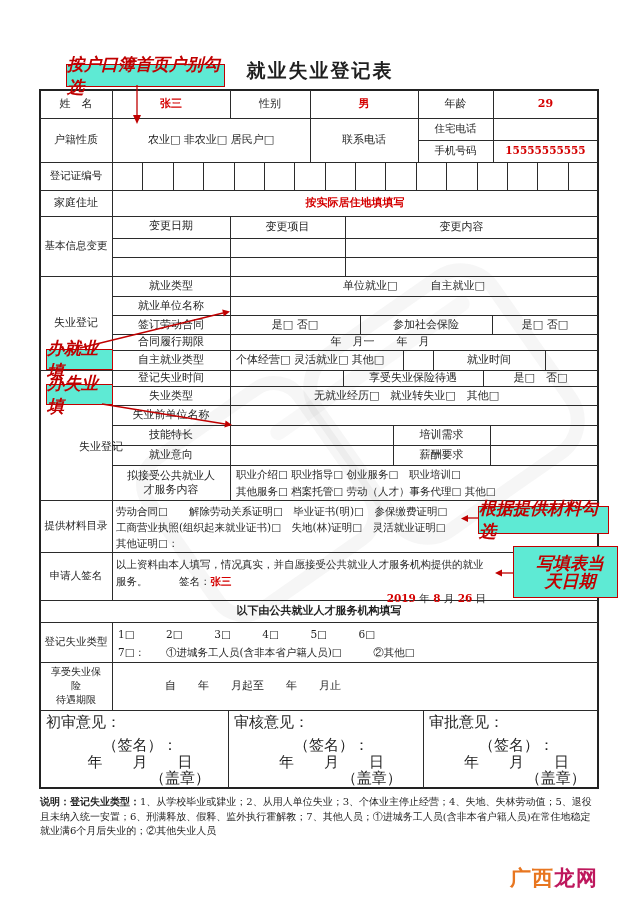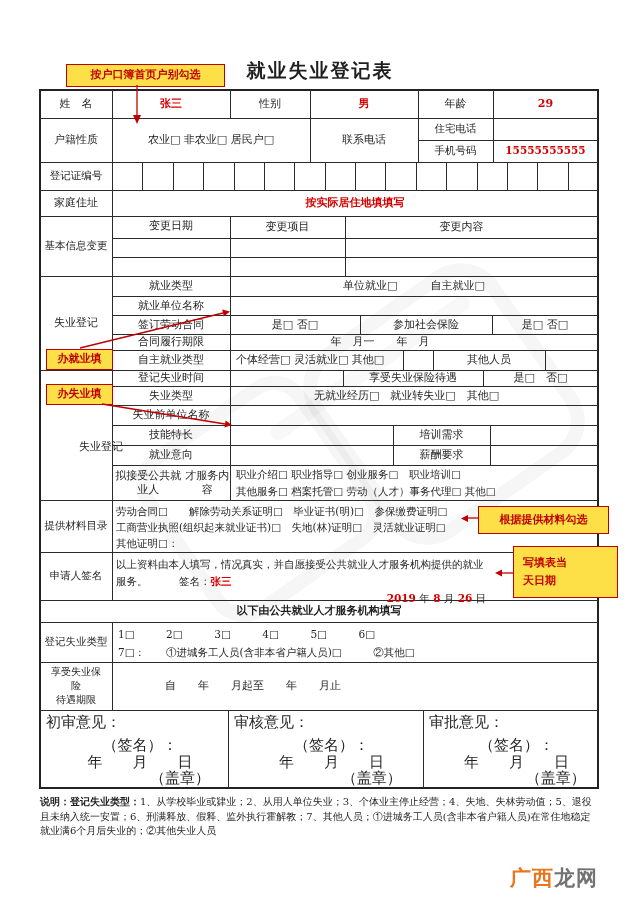--- a/index.html
+++ b/index.html
@@ -6,23 +6,23 @@
   .page{position:relative;width:640px;height:906px;background:#ffffff;overflow:hidden;
         font-family:"DejaVu Serif","Liberation Serif",serif;color:#1f1f1f;}
   .abs{position:absolute;}
   .c{display:flex;align-items:center;justify-content:center;text-align:center;font-size:11px;line-height:1.25;}
   .l{display:flex;align-items:center;justify-content:flex-start;font-size:11px;line-height:1.25;}
   .sm{font-size:10.5px;}
   .xs{font-size:10px;}
   .red{color:#d40000;font-weight:bold;}
   .bold{font-weight:bold;}
   .title{font-size:19px;font-weight:bold;letter-spacing:2px;}
-  .ann{border:1.5px solid #c00000;color:#c00000;font-weight:bold;background:#fde047;
-       display:flex;align-items:center;justify-content:center;font-size:11px;line-height:1.35;}
-  .ann.multiline{flex-direction:column;align-items:flex-start;padding-left:9px;justify-content:center;}
+  .ann{border:1.5px solid #c00000;color:#c00000;font-weight:bold;background:#5eead4;
+       display:flex;align-items:center;justify-content:center;font-size:17px;line-height:1.35;font-style:italic;}
+  .ann.multiline{flex-direction:column;align-items:center;padding-left:9px;justify-content:center;}
   svg{position:absolute;left:0;top:0;}
   .wm{position:absolute;border:14px solid rgba(110,110,110,0.06);border-radius:46px;transform:rotate(-35deg);}
   .wmbar{position:absolute;background:rgba(110,110,110,0.05);transform:rotate(-35deg);border-radius:8px;}
   .opcol{position:absolute;font-size:15px;padding-left:12px;}
   .opcol .t{position:absolute;left:6px;top:3px;}
   .opcol .s{position:absolute;left:0;top:26px;width:100%;text-align:center;}
   .opcol .d{position:absolute;left:0;top:43px;width:100%;text-align:center;}
   .opcol .g{position:absolute;left:55%;top:59px;}
   .brand{font-family:"DejaVu Sans","Liberation Sans",sans-serif;font-size:21px;font-weight:600;letter-spacing:1px;}
 </style>
@@ -88,34 +88,34 @@
   <div class="abs c" style="left:230px;top:276px;width:368px;height:20px;">单位就业□　　　自主就业□</div>
   <div class="abs c" style="left:112px;top:296px;width:118px;height:19px;">就业单位名称</div>
   <div class="abs c" style="left:112px;top:315px;width:118px;height:19px;">签订劳动合同</div>
   <div class="abs c" style="left:230px;top:315px;width:130px;height:19px;">是□ 否□</div>
   <div class="abs c" style="left:360px;top:315px;width:132px;height:19px;">参加社会保险</div>
   <div class="abs c" style="left:492px;top:315px;width:106px;height:19px;">是□ 否□</div>
   <div class="abs c" style="left:112px;top:334px;width:118px;height:16px;">合同履行期限</div>
   <div class="abs c" style="left:230px;top:334px;width:300px;height:16px;">年　月一　　年　月</div>
   <div class="abs c" style="left:112px;top:350px;width:118px;height:20px;">自主就业类型</div>
   <div class="abs l" style="left:236px;top:350px;width:167px;height:20px;">个体经营□ 灵活就业□ 其他□</div>
-  <div class="abs c" style="left:433px;top:350px;width:112px;height:20px;">其他人员</div>
+  <div class="abs c" style="left:433px;top:350px;width:112px;height:20px;">就业时间</div>
 
   <div class="abs c" style="left:40px;top:382px;width:72px;height:130px;margin-left:25px;">失业登记</div>
   <div class="abs c" style="left:112px;top:370px;width:118px;height:16px;">登记失业时间</div>
   <div class="abs c" style="left:343px;top:370px;width:140px;height:16px;">享受失业保险待遇</div>
   <div class="abs c" style="left:483px;top:370px;width:115px;height:16px;">是□　否□</div>
   <div class="abs c" style="left:112px;top:386px;width:118px;height:19px;">失业类型</div>
   <div class="abs c" style="left:230px;top:386px;width:353px;height:19px;">无就业经历□　就业转失业□　其他□</div>
   <div class="abs c" style="left:112px;top:405px;width:118px;height:20px;">失业前单位名称</div>
   <div class="abs c" style="left:112px;top:425px;width:118px;height:20px;">技能特长</div>
   <div class="abs c" style="left:393px;top:425px;width:97px;height:20px;">培训需求</div>
   <div class="abs c" style="left:112px;top:445px;width:118px;height:20px;">就业意向</div>
   <div class="abs c" style="left:393px;top:445px;width:97px;height:20px;">薪酬要求</div>
-  <div class="abs c" style="left:112px;top:465px;width:118px;height:35px;flex-direction:row;">
+  <div class="abs c" style="left:112px;top:465px;width:118px;height:35px;flex-direction:column;">
     <span>拟接受公共就业人</span>
     <span>才服务内容</span>
   </div>
   <div class="abs" style="left:236px;top:466px;width:360px;height:34px;font-size:10.5px;line-height:17px;">
     <div>职业介绍□ 职业指导□ 创业服务□　职业培训□</div>
     <div>其他服务□ 档案托管□ 劳动（人才）事务代理□ 其他□</div>
   </div>
 
   <div class="abs c sm" style="left:40px;top:500px;width:72px;height:52px;">提供材料目录</div>
   <div class="abs" style="left:116px;top:503px;width:482px;font-size:10.5px;line-height:16px;">
@@ -193,16 +193,16 @@
     <g fill="#c00000">
       <polygon points="133,115 141,115 137,124"></polygon>
       <polygon points="230,311.5 223.8,316.4 222.2,309.6"></polygon>
       <polygon points="232,425 224.4,427.5 225.6,420.5"></polygon>
       <polygon points="461,518.5 468,515 468,522"></polygon>
       <polygon points="495,573 502,569.5 502,576.5"></polygon>
     </g>
   </svg>
 
   <div class="abs brand" style="left:440px;top:864px;width:158px;height:30px;text-align:right;">
-    <span style="color:#e87620;">广西</span><span style="color:#737373;">龙网</span>
+    <span style="color:#e87620;">广西</span><span style="color:#be185d;">龙网</span>
   </div>
 
 </div>
 
 </body></html>

